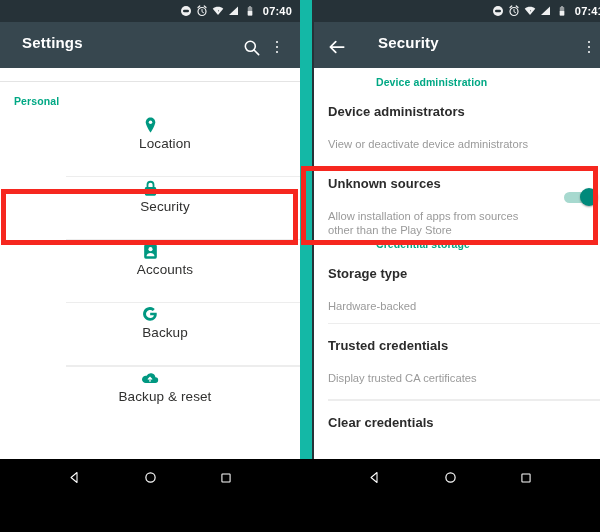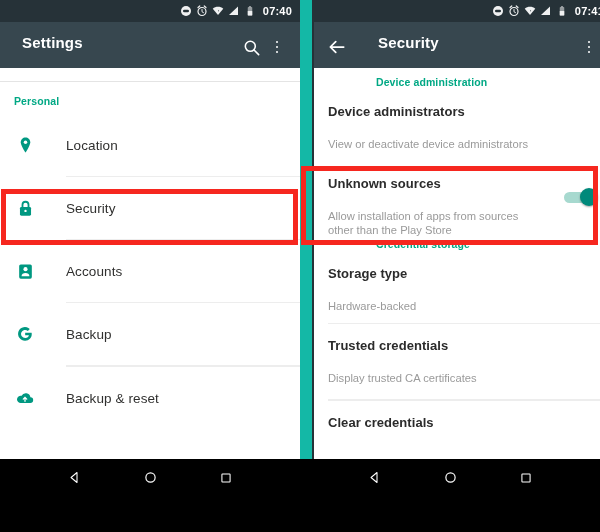--- a/index.html
+++ b/index.html
@@ -41,21 +41,21 @@
   
   .content{position:relative;height:464px;background:#fff;overflow:hidden;}
   .toprule{height:1px;background:#e4e4e4;margin-top:13px;}
 
   .section-head{
     color:#00a884;font-size:10.5px;font-weight:bold;
     padding:13px 0 7px 14px;letter-spacing:.1px;
   }
   .section-head.right{padding:8px 0 6px 14px;margin-left:48px;}
 
-  .row{display:flex;align-items:center;height:62px;padding:0 14px;box-sizing:border-box;}
+  .row{display:flex;align-items:center;height:62px;padding:0 14px;box-sizing:border-box;flex-direction:column;}
   .row .ico{width:22px;height:22px;flex:0 0 22px;display:flex;align-items:center;justify-content:center;color:#009881;}
   .row .ico svg{display:block;}
   .row .lbl{font-size:13.5px;color:#30302f;margin-left:30px;letter-spacing:.1px;}
   .divider{height:1px;background:#ededed;margin-left:66px;}
 
   
   .rrow{padding:9px 14px 10px 14px;position:relative;box-sizing:border-box;}
   .rrow .t{font-size:13px;font-weight:bold;color:#2b2b2b;letter-spacing:.05px;line-height:17px;}
   .rrow .s{font-size:11.2px;color:#9a9a9a;line-height:14.5px;margin-top:17px;max-width:215px;}
   .rdivider{height:1px;background:#ededed;margin:0 0 0 14px;}

